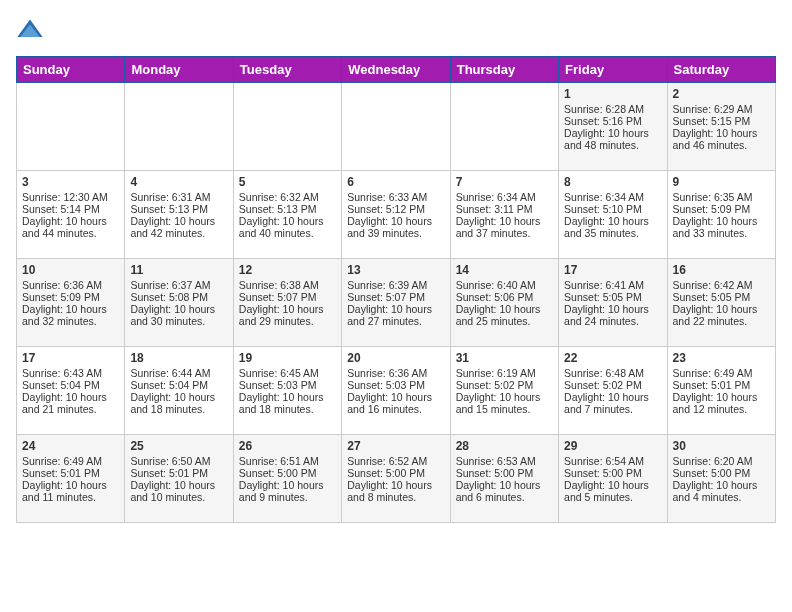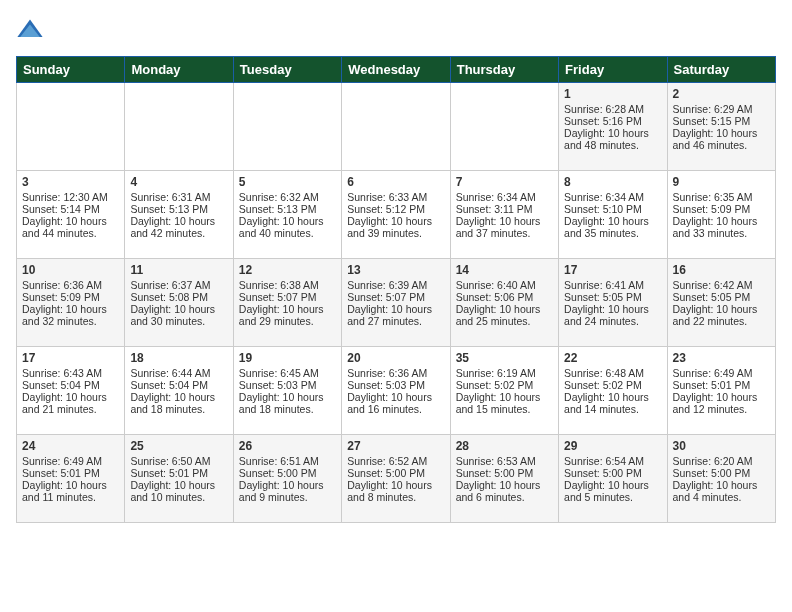--- a/index.html
+++ b/index.html
@@ -51,21 +51,21 @@
     .location-title {
       font-size: 16px;
       color: #555;
     }
     .calendar-table {
       width: 100%;
       border-collapse: collapse;
       table-layout: fixed;
     }
     .calendar-table th {
-      background: #14532d;
+      background: #a21caf;
       color: #fff;
       text-align: left;
       padding: 5px 6px;
       font-size: 13px;
       font-weight: bold;
       border: 1px solid #1a5da5;
     }
     .calendar-table td {
       border: 1px solid #ccc;
       vertical-align: top;
@@ -270,32 +270,32 @@
           <div>and 18 minutes.</div>
         </td>
         <td>
           <span class="day-num">20</span>
           <div>Sunrise: 6:36 AM</div>
           <div>Sunset: 5:03 PM</div>
           <div>Daylight: 10 hours</div>
           <div>and 16 minutes.</div>
         </td>
         <td>
-          <span class="day-num">35</span>
+          <span class="day-num">31</span>
           <div>Sunrise: 6:19 AM</div>
           <div>Sunset: 5:02 PM</div>
           <div>Daylight: 10 hours</div>
           <div>and 15 minutes.</div>
         </td>
         <td>
           <span class="day-num">22</span>
           <div>Sunrise: 6:48 AM</div>
           <div>Sunset: 5:02 PM</div>
           <div>Daylight: 10 hours</div>
-          <div>and 14 minutes.</div>
+          <div>and 7 minutes.</div>
         </td>
         <td>
           <span class="day-num">23</span>
           <div>Sunrise: 6:49 AM</div>
           <div>Sunset: 5:01 PM</div>
           <div>Daylight: 10 hours</div>
           <div>and 12 minutes.</div>
         </td>
       </tr>
       <tr>

